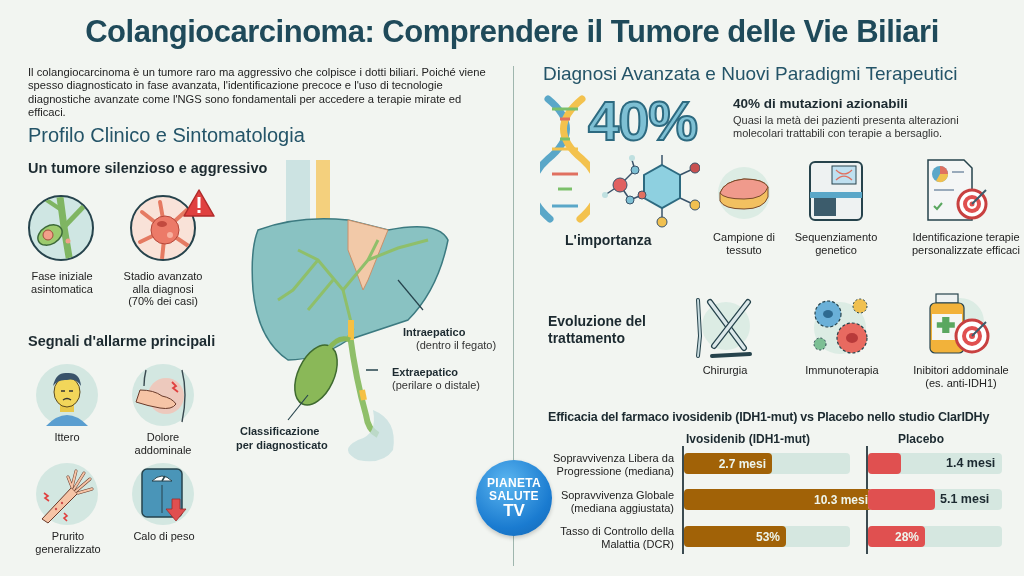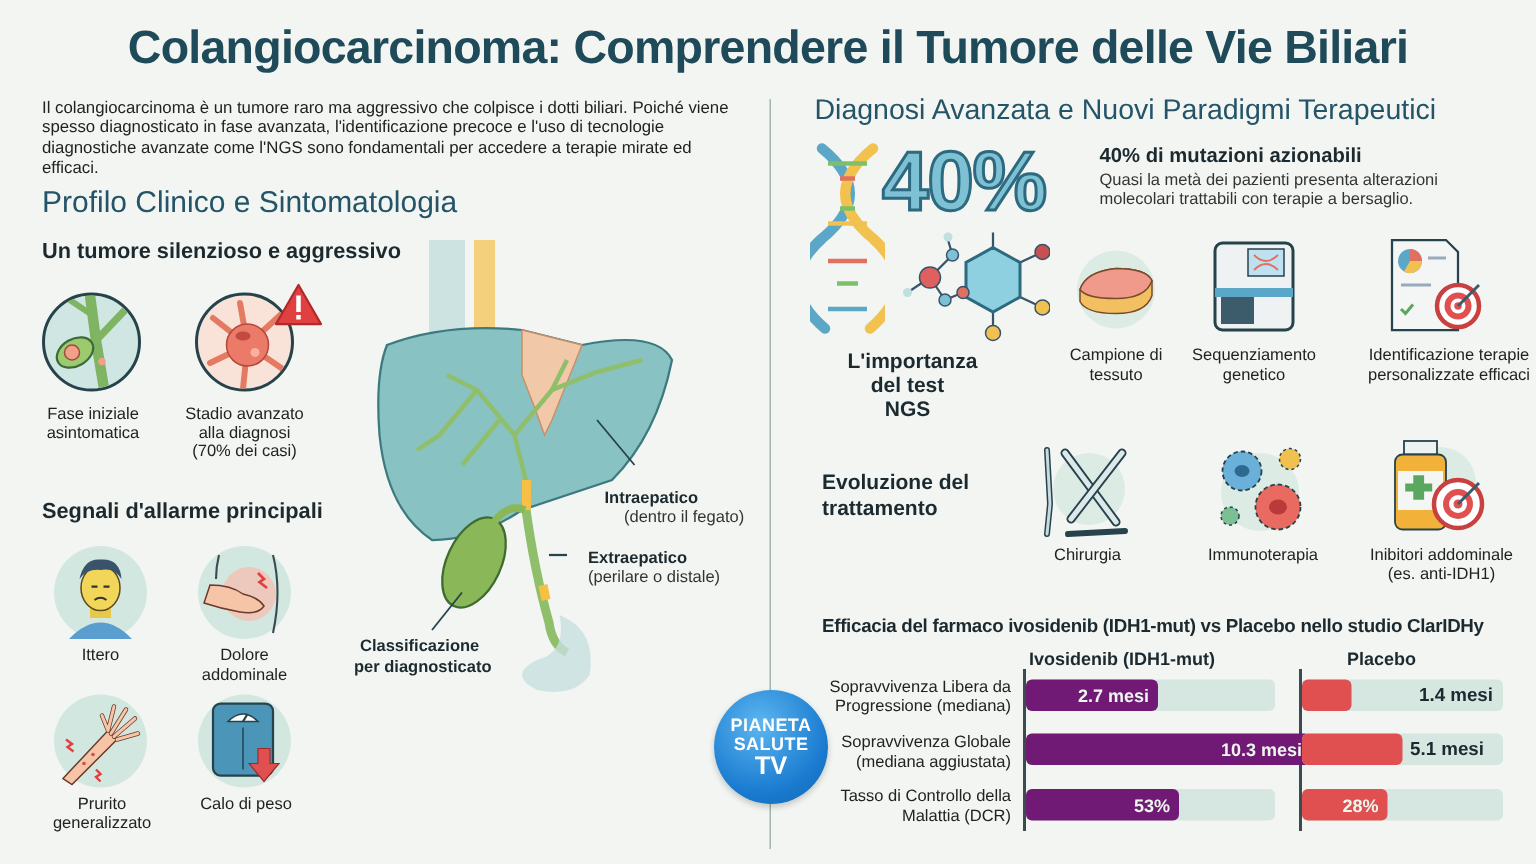--- a/index.html
+++ b/index.html
@@ -40,21 +40,21 @@
   .label-bold { font-weight: bold; font-size: 11px; color: #1c2a30; }
   .label-sub { font-size: 11px; color: #333; }
   .bar-track {
     position: absolute; height: 21px; border-radius: 4px; background: #d5e7e0;
   }
   .bar-fill {
     position: absolute; left: 0; top: 0; height: 21px; border-radius: 4px;
     display: flex; align-items: center; justify-content: flex-end;
     padding-right: 6px; color: #eef6ee; font-weight: bold; font-size: 12px;
   }
-  .bar-fill.green { background: #701a75; }
+  .bar-fill.green { background: #a16207; }
   .bar-fill.red { background: #e05050; }
   .bar-outlabel {
     position: absolute; font-weight: bold; font-size: 12.5px; color: #1c2a30;
     top: 3px;
   }
   .row-label {
     position: absolute; text-align: right; font-size: 11px; line-height: 12.5px; color: #222;
     width: 165px;
   }
   .axis { position: absolute; width: 1.5px; background: #3b4b50; }
@@ -239,21 +239,20 @@
     <circle cx="5" cy="45" r="3" fill="#bfe0e0"></circle>
     <circle cx="32" cy="8" r="3" fill="#bfe0e0"></circle>
   </svg>
 </div>
 
 <div class="abs" style="left:733px; top:96px; font-size:13.5px; font-weight:bold; color:#1c2a30;">40% di mutazioni azionabili</div>
 <div class="abs" style="left:733px; top:114px; width:260px; font-size:11px; line-height:13px; color:#333;">Quasi la metà dei pazienti presenta alterazioni molecolari trattabili con terapie a bersaglio.</div>
 
 <div class="abs" style="left:565px; top:232px; width:80px; text-align:center; font-size:14px; line-height:16px; font-weight:bold; color:#1c2a30;">
   <div>L'importanza</div>
-  <div>del test NGS</div>
 </div>
 
 <div class="abs" style="left:714px; top:165px;">
   <svg width="60" height="56" viewBox="0 0 60 56">
     <circle cx="30" cy="28" r="26" fill="#dcece4"></circle>
     <path d="M6 28 Q10 16 30 14 Q50 14 54 22 L54 32 Q50 44 30 44 Q10 44 6 36Z" fill="#f2c060" stroke="#7a4a2a" stroke-width="1"></path>
     <path d="M6 28 Q10 16 30 14 Q50 14 54 22 Q50 34 30 34 Q10 34 6 28Z" fill="#f09a8c" stroke="#7a4a2a" stroke-width="1"></path>
   </svg>
 </div>
 <div class="cap" style="left:706px; top:231px; width:76px;">Campione di tessuto</div>

